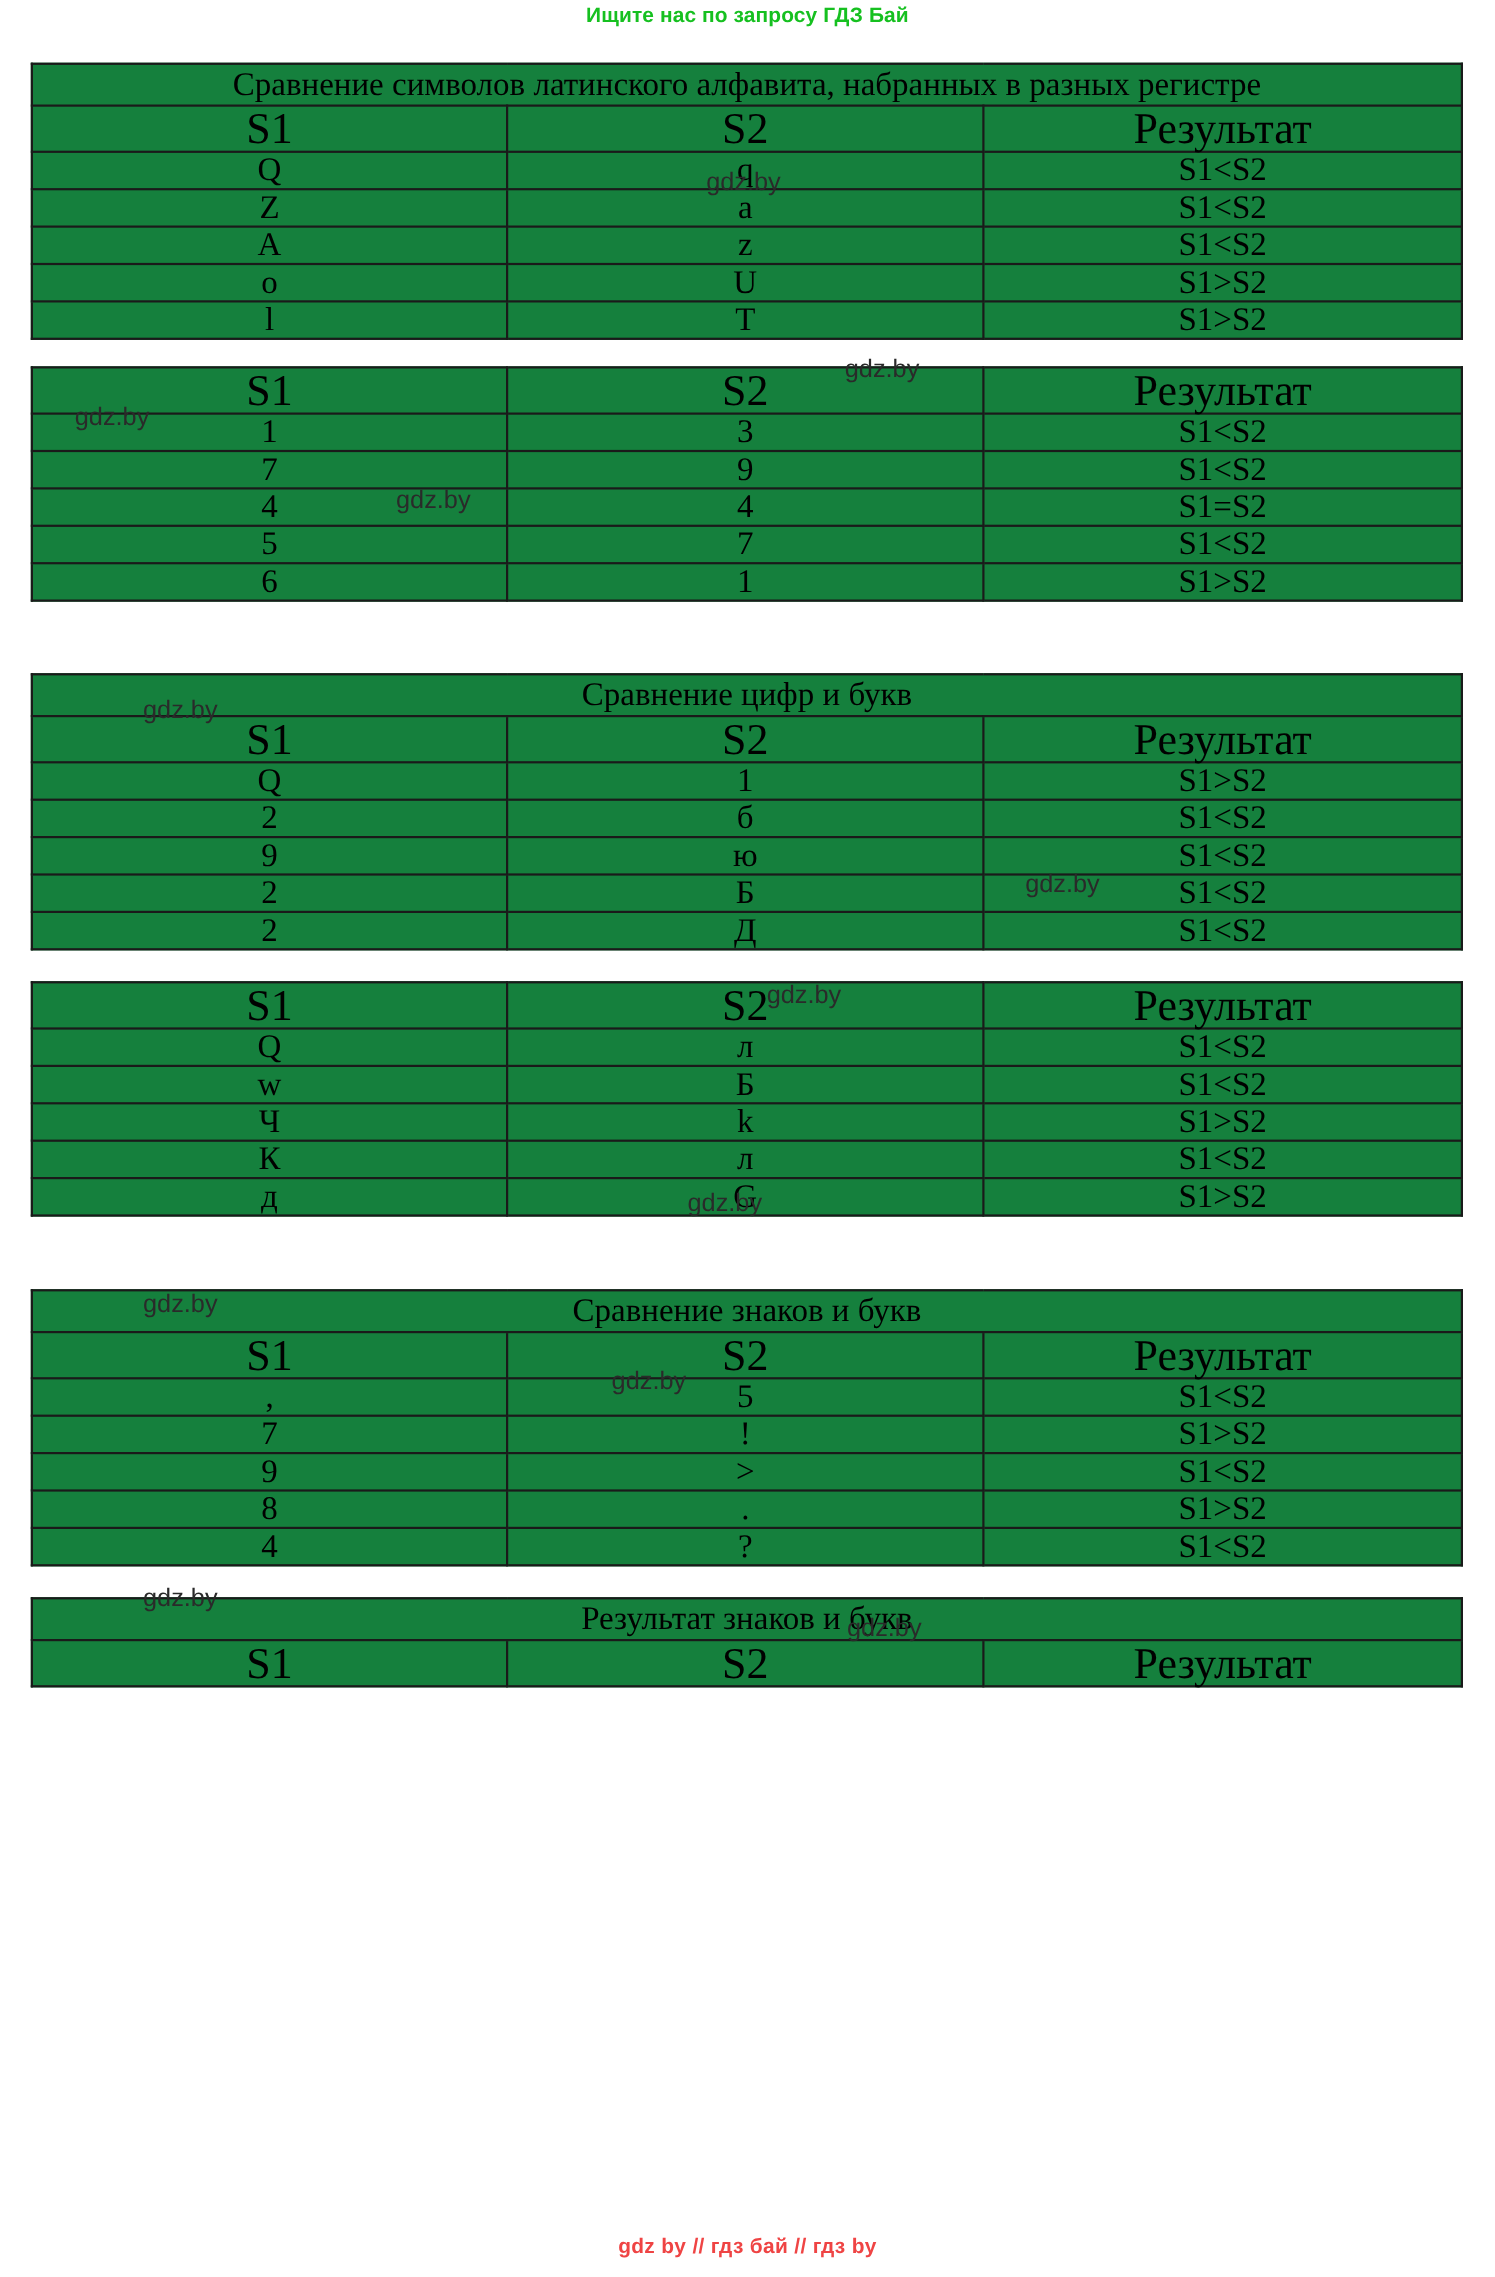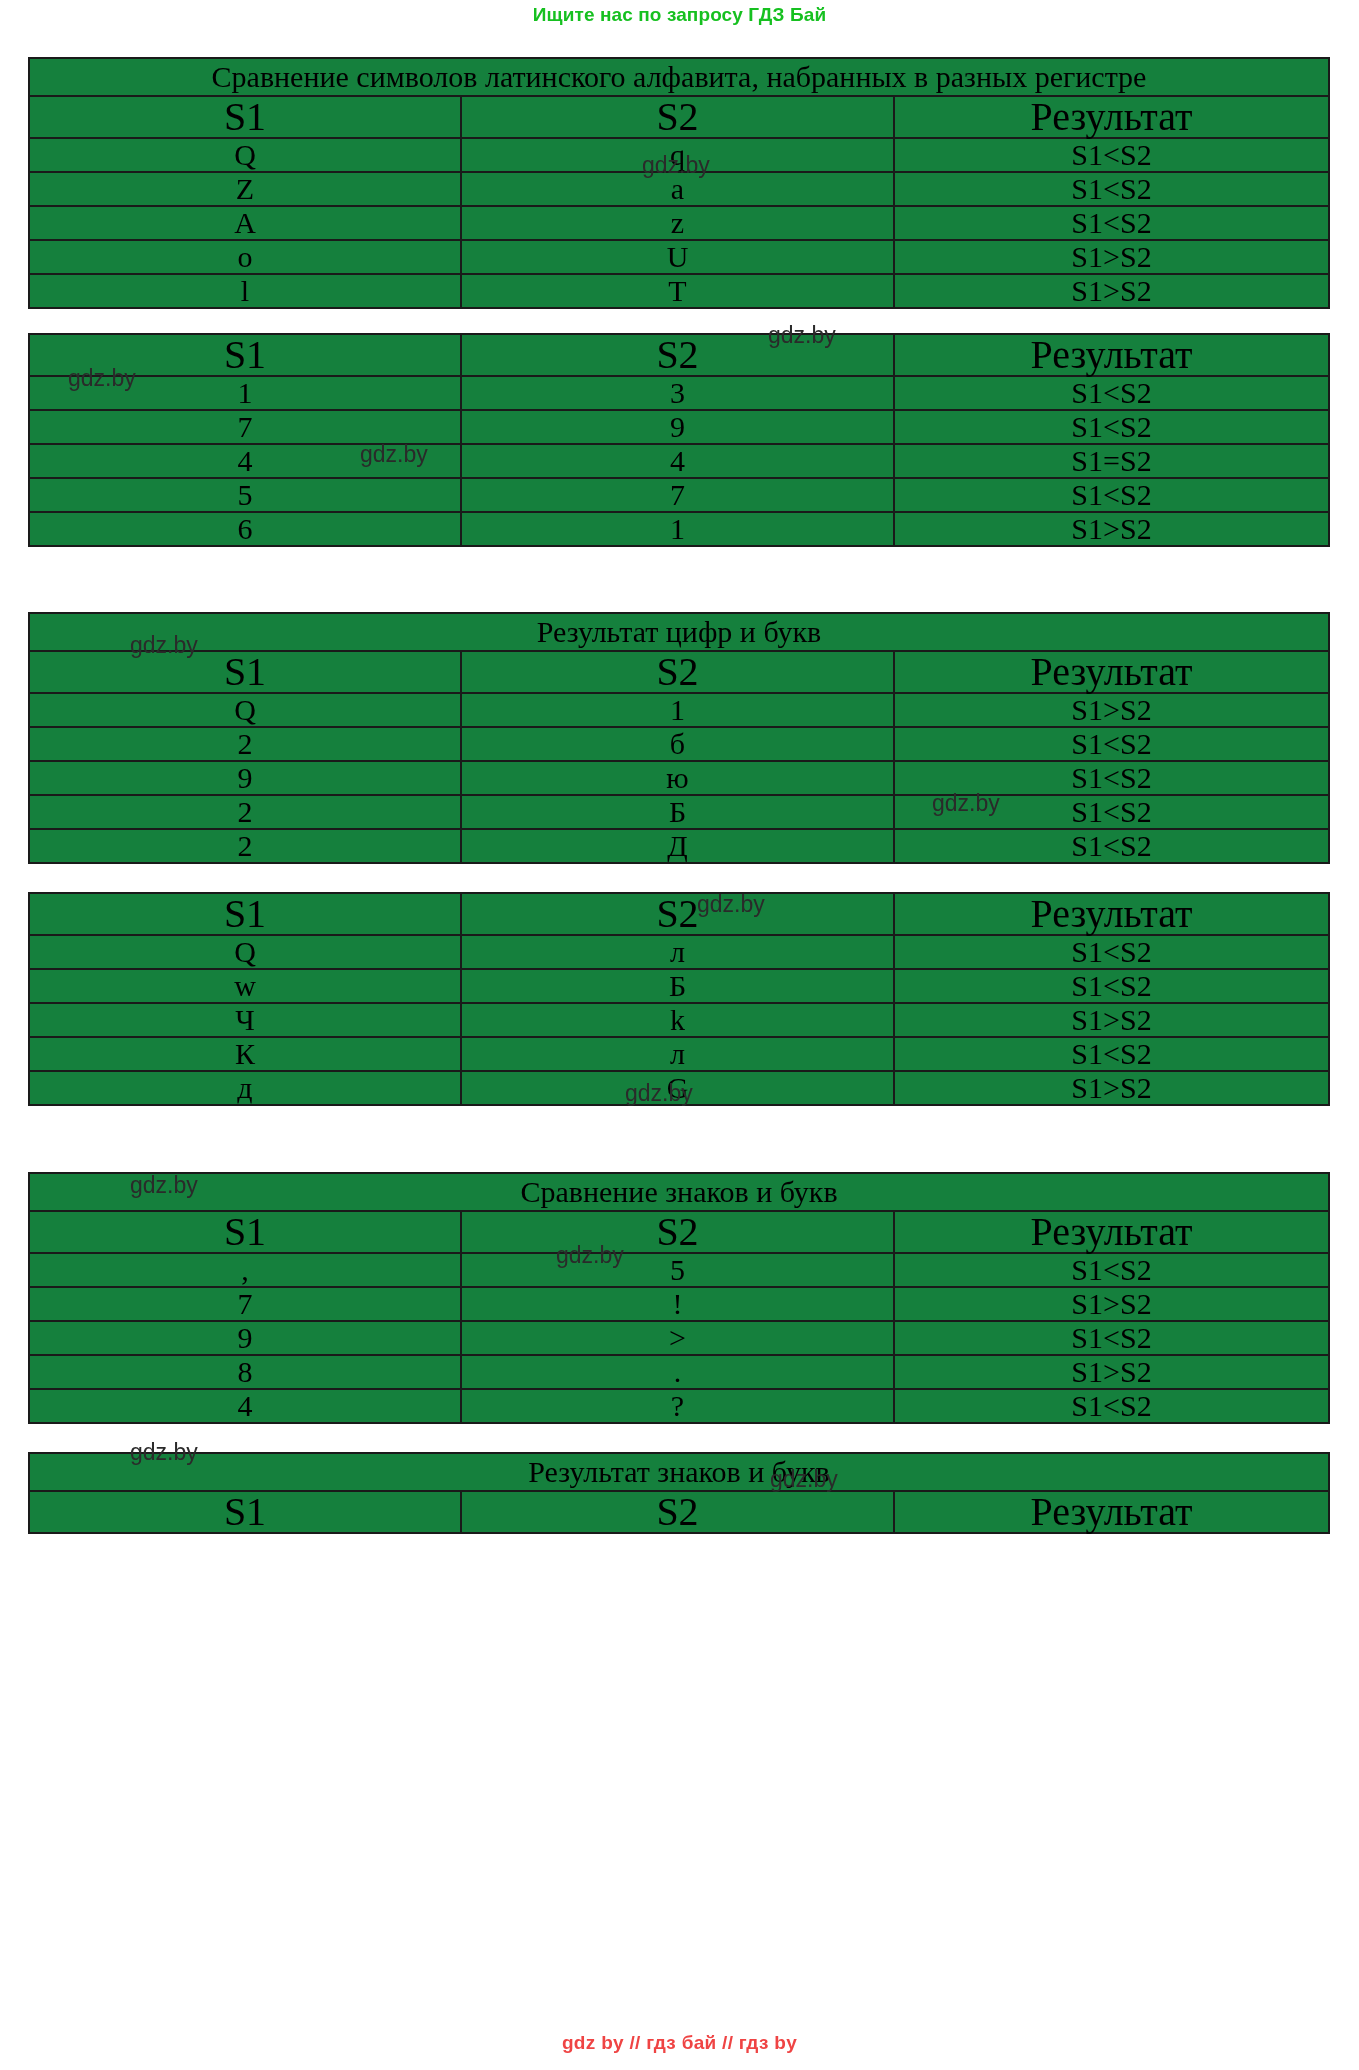--- a/index.html
+++ b/index.html
@@ -202,21 +202,21 @@
       </div>
       <div class="tbl-wrap" style="top: 612px;">
         <table class="cmp">
           <colgroup>
             <col class="c1">
             <col class="c2">
             <col class="c3">
           </colgroup>
           <tbody>
             <tr>
-              <td class="caption-cell" colspan="3">Результат цифр и букв</td>
+              <td class="caption-cell" colspan="3">Сравнение цифр и букв</td>
             </tr>
             <tr>
               <td class="hdr">S1</td>
               <td class="hdr">S2</td>
               <td class="hdr">Результат</td>
             </tr>
             <tr>
               <td>Q</td>
               <td>1</td>
               <td>S1&gt;S2</td>

